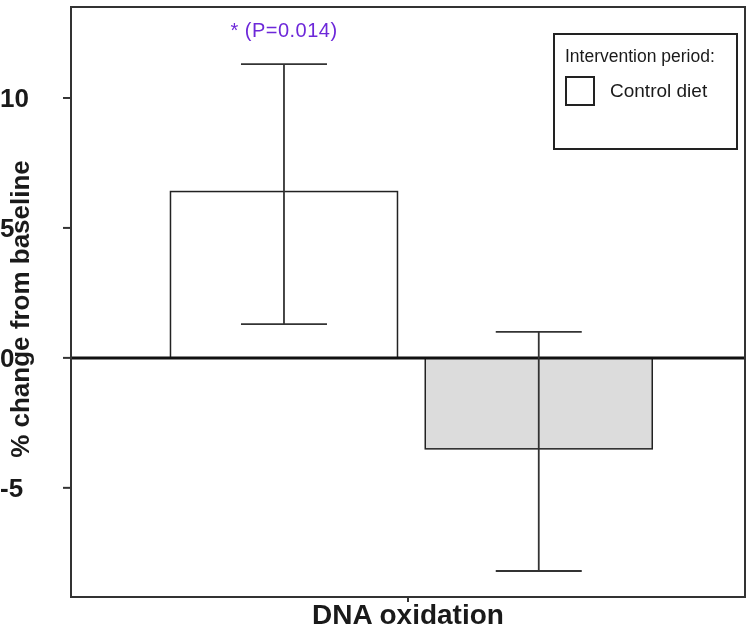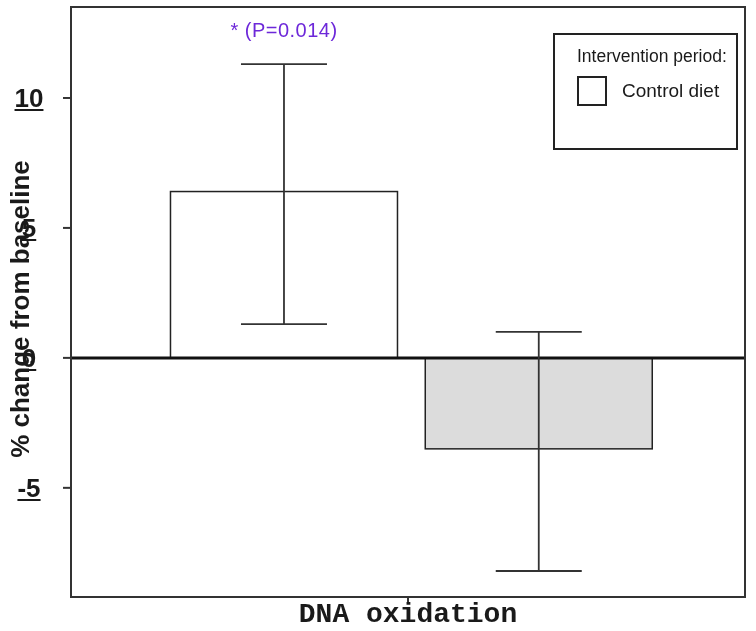--- a/index.html
+++ b/index.html
@@ -29,21 +29,21 @@
   }
   .legend {
     position: absolute;
     left: 553px;
     top: 33px;
     width: 185px;
     height: 117px;
     box-sizing: border-box;
     border: 2px solid #222;
     background: #ffffff;
-    padding: 10px 0 0 22px;
+    padding: 10px 0 0 10px;
   }
   .legend-title {
     font-size: 17.5px;
     line-height: 22px;
     margin-bottom: 8px;
     white-space: nowrap;
   }
   .legend-item {
     display: flex;
     align-items: center;
@@ -75,31 +75,29 @@
     white-space: nowrap;
   }
   .xlabel {
     position: absolute;
     left: 71px;
     top: 599px;
     width: 674px;
     text-align: center;
     font-weight: bold;
     font-size: 28px;
-    font-family: Liberation Mono, monospace;
   }
   .ytick {
     position: absolute;
     left: 0;
     width: 58px;
-    text-align: center;
+    text-align: left;
     font-weight: bold;
     font-size: 26px;
     line-height: 30px;
-    text-decoration: underline;
   }
 </style>
 </head>
 <body>
 
 <div class="figure">
 
   <svg id="chart-svg" xmlns="http://www.w3.org/2000/svg">
       <rect x="170.48400000000004" y="191.5374449339207" width="227" height="166.34361233480178" fill="#ffffff" stroke="#222222" stroke-width="1.5"></rect>
       <rect x="425.256" y="357.8810572687225" width="227" height="90.96916299559473" fill="#dcdcdc" stroke="#222222" stroke-width="1.5"></rect>

